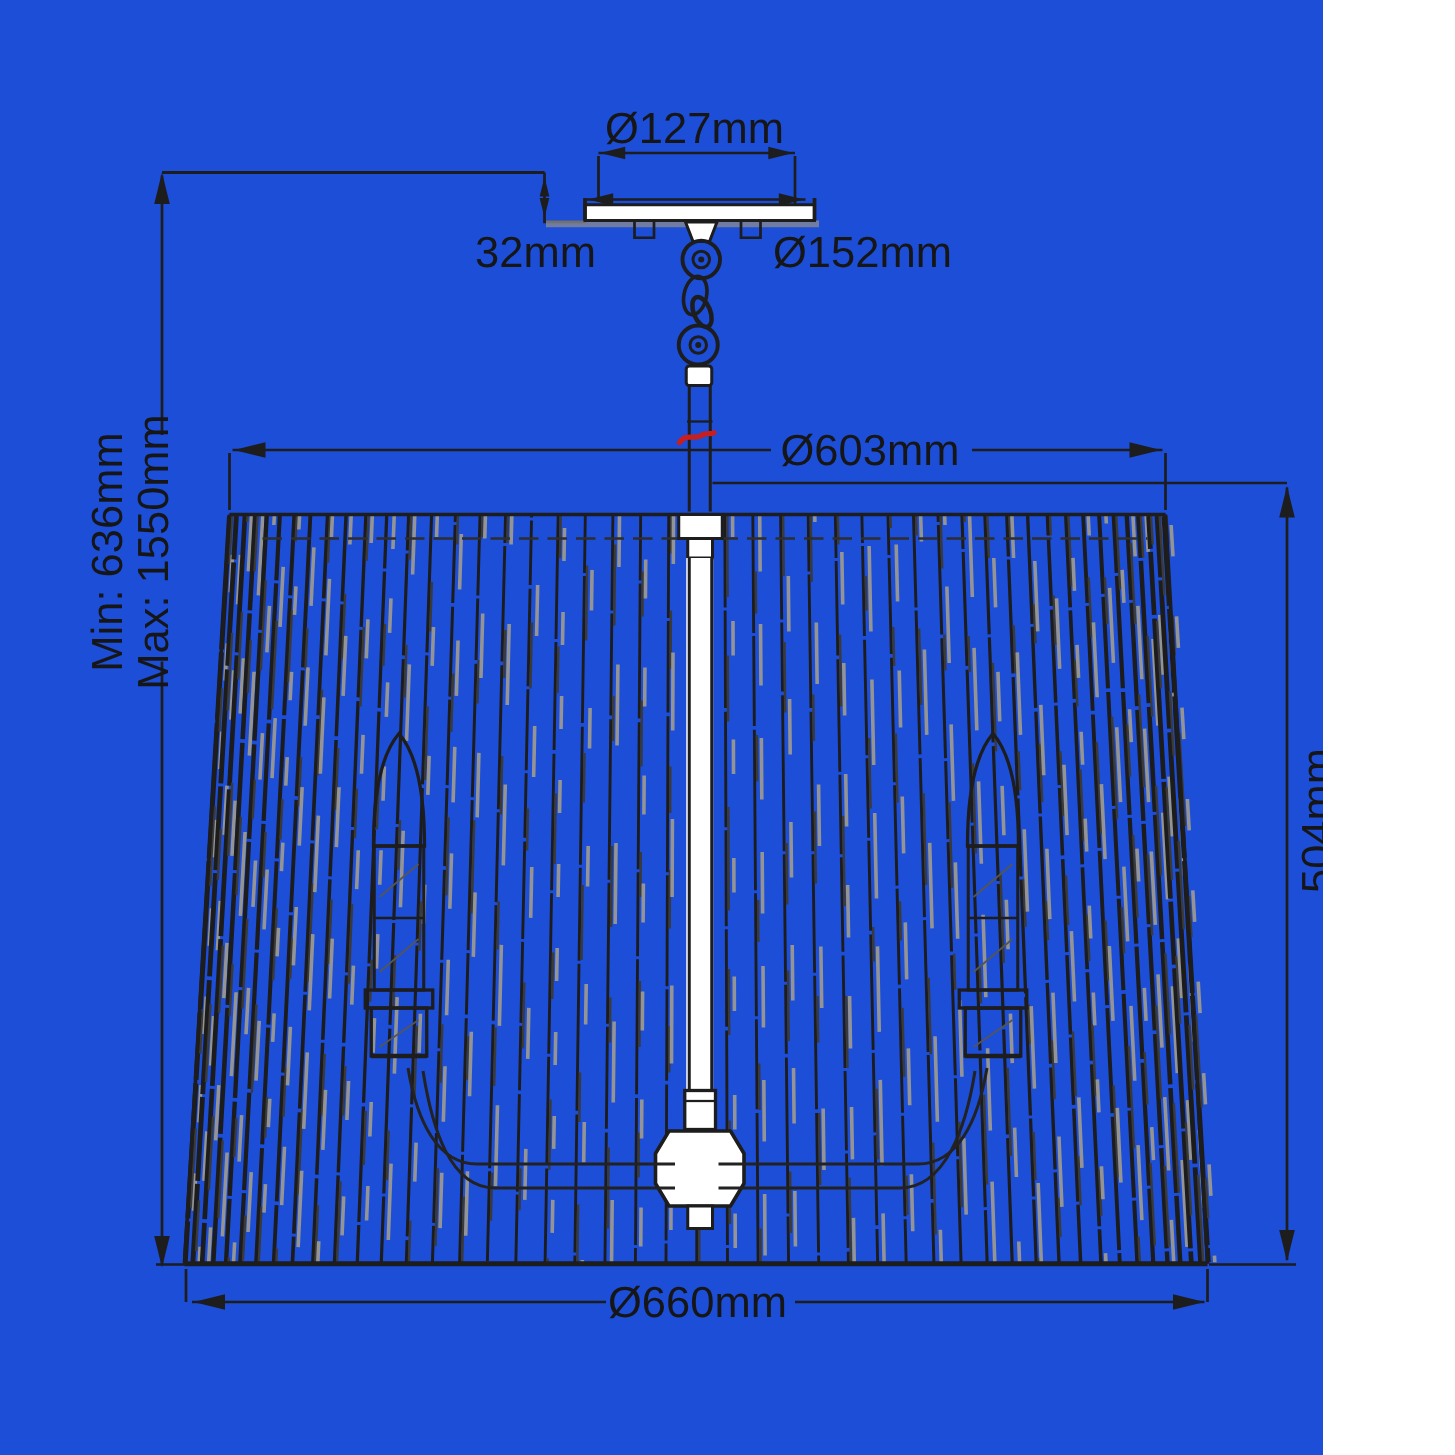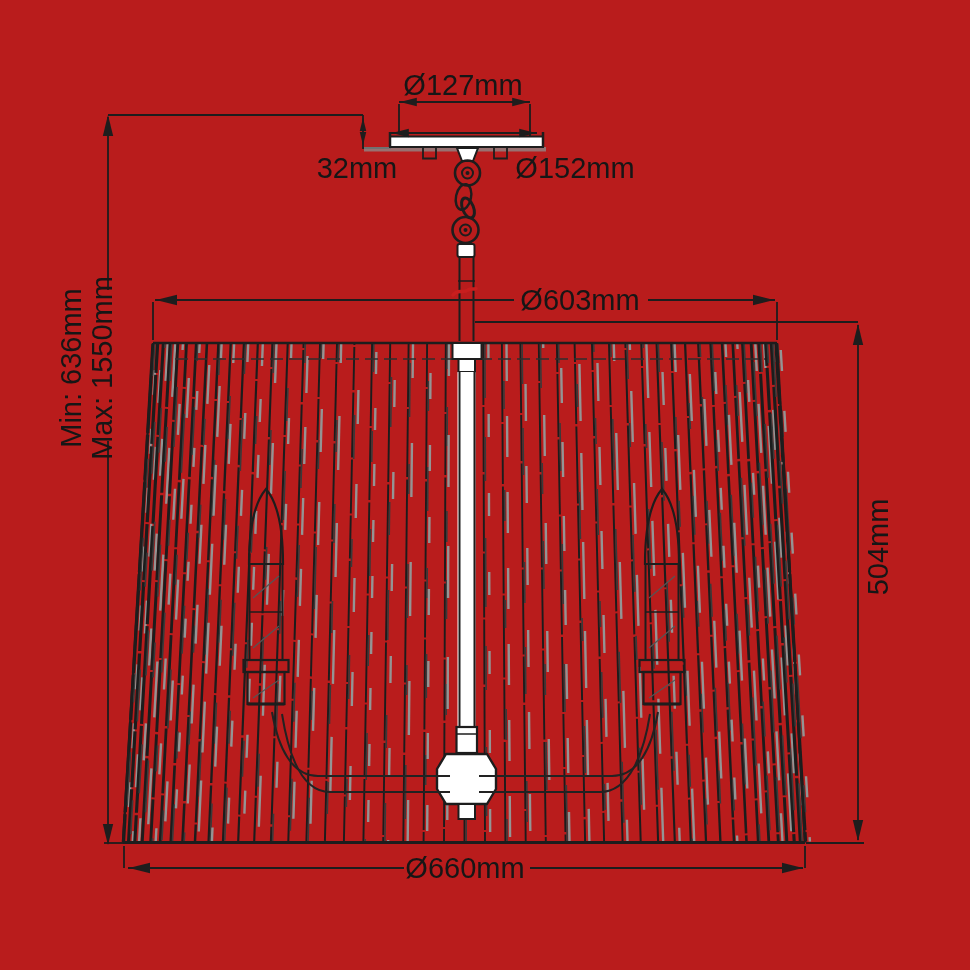--- a/index.html
+++ b/index.html
@@ -1,16 +1,16 @@
 <!DOCTYPE html>
 <html><head>
 <meta charset="utf-8">
 <style>
   html,body{margin:0;padding:0;background:#ffffff;}
-  .stage{position:relative;width:970px;height:970px;background:#b91c1c;overflow:hidden;
+  .stage{position:relative;width:882px;height:970px;background:#1d4ed8;overflow:hidden;
          font-family:"Liberation Sans", sans-serif;text-decoration:underline;}
   svg{display:block}
   .dimtext{font-family:"Liberation Sans", sans-serif;font-size:29px;fill:#161616;}
 </style>
 </head>
 <body>
 
 <div class="stage">
 <svg viewBox="0 0 970 970" width="970" height="970">
 

